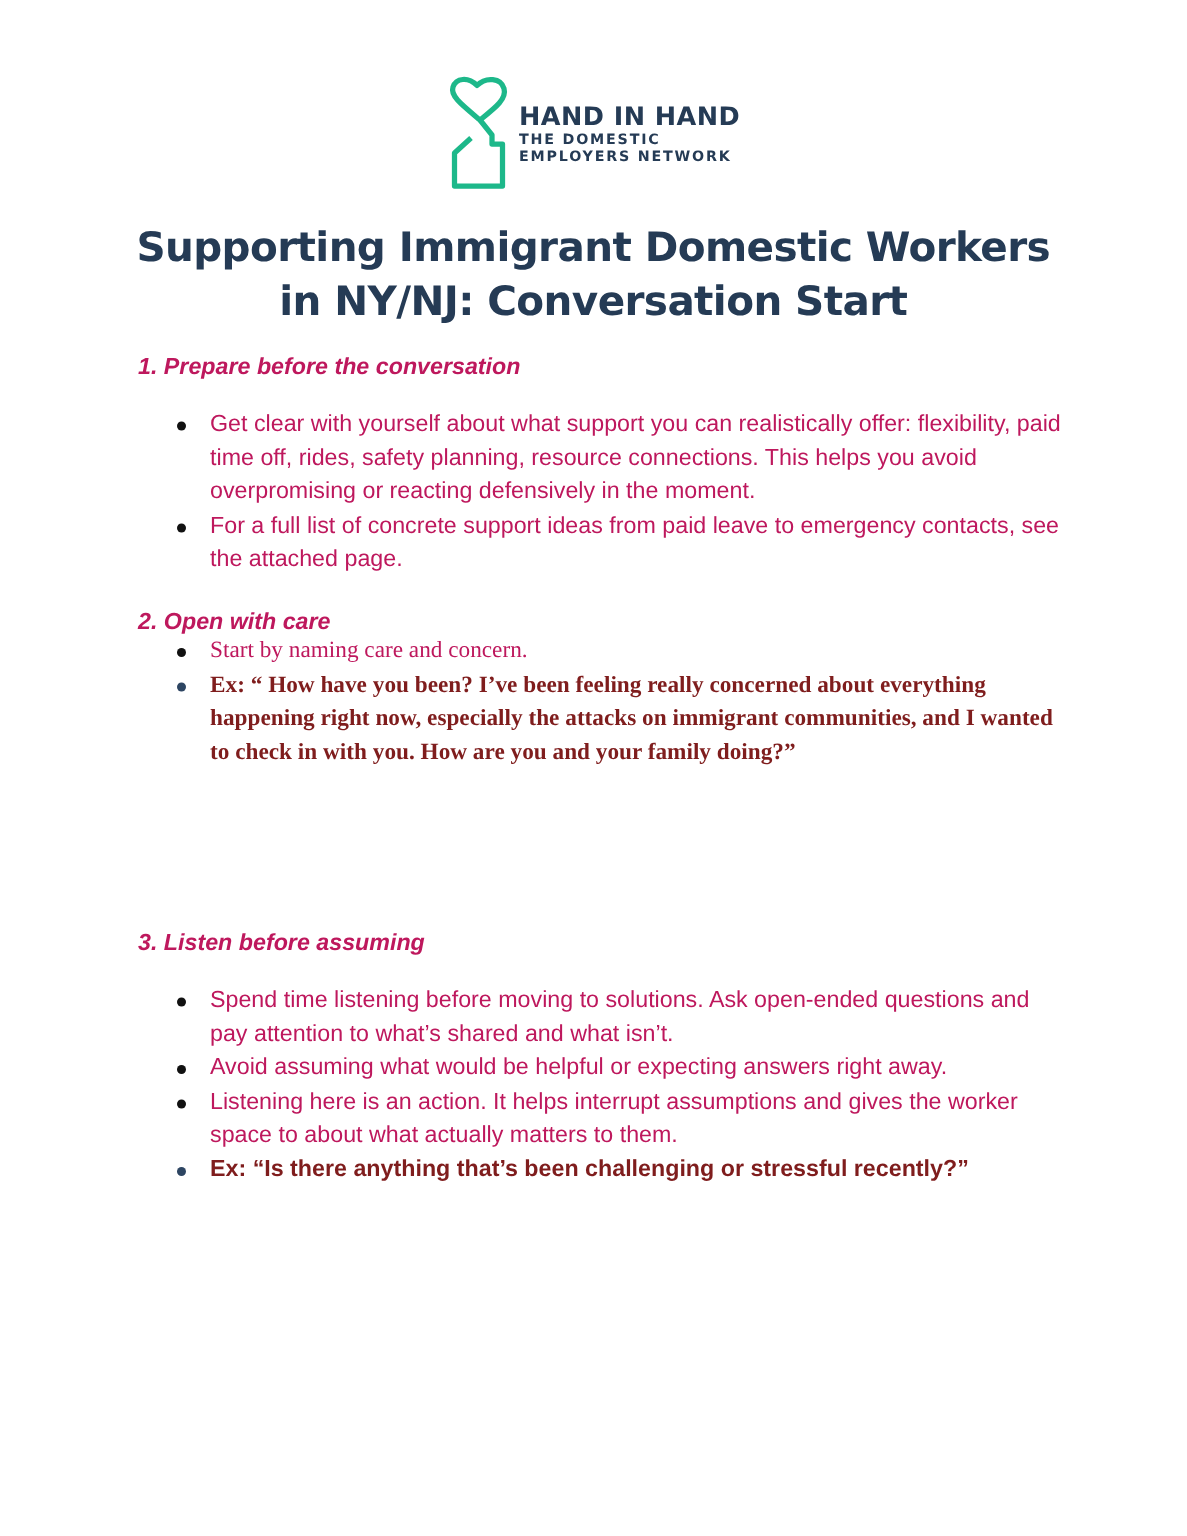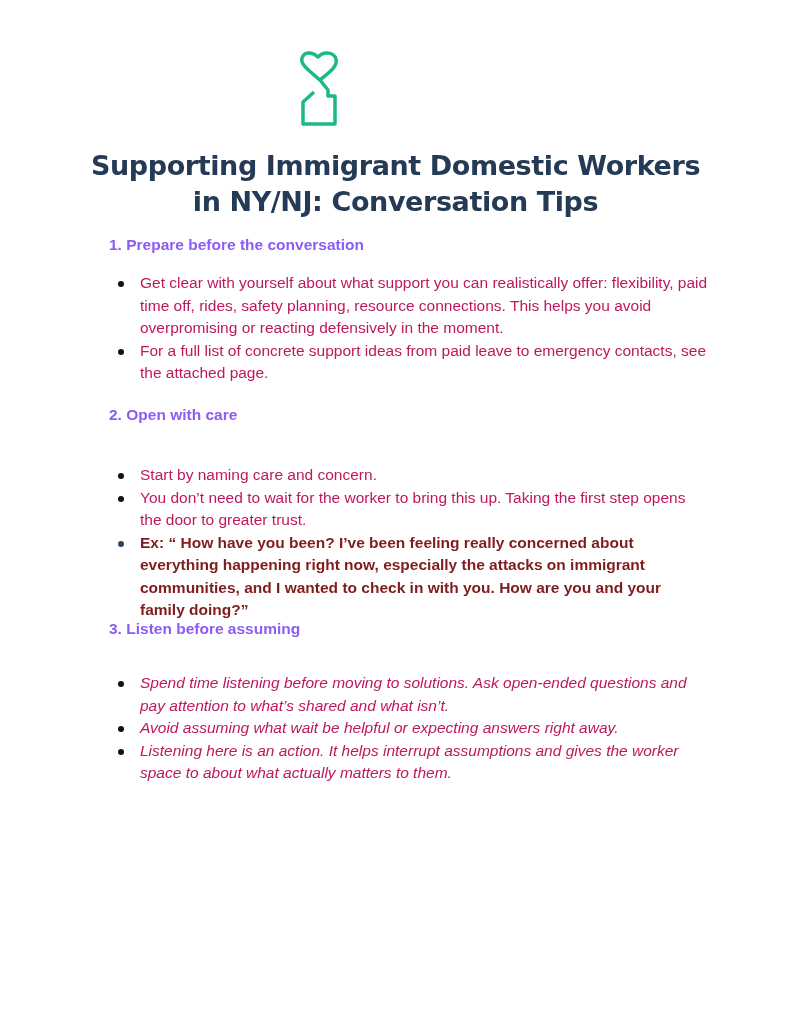--- a/index.html
+++ b/index.html
@@ -6,54 +6,59 @@
   body { width: 791px; height: 1024px; position: relative; overflow: hidden;
          font-family: "Liberation Sans", sans-serif; color: #1a1a1a; }
   .logo { position: absolute; left: 298px; top: 50px; width: 200px; height: 78px; }
   .logo svg { position: absolute; left: 0; top: 0; }
   .logo-text { position: absolute; left: 48px; top: 18px; color: #253b55; font-family: "DejaVu Sans", sans-serif; font-weight: bold; }
   .logo-name { font-size: 17px; letter-spacing: 0.3px; line-height: 20px; }
   .logo-sub { font-size: 9.5px; letter-spacing: 1.2px; line-height: 11px; }
   .title { position: absolute; left: 0; top: 148px; width: 791px; text-align: center;
            color: #253b55; font-family: "DejaVu Sans", sans-serif; font-weight: bold;
            font-size: 27px; line-height: 36px; letter-spacing: -0.4px; }
-  .section-head { position: absolute; left: 109px; font-weight: bold; font-size: 15.5px; color: #8b5cf6; }
+  .section-head { position: absolute; left: 92px; font-weight: bold; font-size: 15.5px; color: #be185d; font-style: italic; }
   ul.bullets { position: absolute; left: 118px; margin: 0; padding: 0; list-style: none; width: 590px; }
   ul.bullets li { position: relative; padding-left: 22px; font-size: 15.5px; line-height: 22.5px; color: #be185d; }
   ul.bullets li .dot { position: absolute; left: 0; top: 9px; width: 6px; height: 6px; border-radius: 50%; background: #111; }
   ul.bullets li.ex { color: #7f1d1d; font-weight: bold; }
   ul.bullets li.ex .dot { background: #2d4562; }
   b { font-weight: normal; }
 </style>
 </head>
 <body>
 
 <div class="logo">
   <svg width="44" height="78" viewBox="0 0 44 78">
     <path d="M22 30 C10 20, 2 14, 4 8 C6 2, 14 1, 20 7 C26 1, 36 2, 38 9 C40 16, 32 22, 22 30 Z" fill="none" stroke="#1db88a" stroke-width="3.5" stroke-linejoin="round"></path>
     <path d="M22 30 L30 40 L30 46 L37 46 L37 74 L5 74 L5 52 L16 42" fill="none" stroke="#1db88a" stroke-width="3.5" stroke-linejoin="round"></path>
   </svg>
+  <div class="logo-text">
+    <div class="logo-name">HAND IN HAND</div>
+    <div class="logo-sub">THE DOMESTIC</div>
+    <div class="logo-sub">EMPLOYERS NETWORK</div>
+  </div>
 </div>
 
 <div class="title">
   <div>Supporting Immigrant Domestic Workers</div>
-  <div>in NY/NJ: Conversation Tips</div>
+  <div>in NY/NJ: Conversation Start</div>
 </div>
 
 <div class="section-head" style="top:236px;">1.  Prepare before the conversation</div>
 <ul class="bullets" style="top:272px;">
   <li><span class="dot"></span><span>Get clear with yourself about what support you can realistically offer: flexibility, paid time off, rides, safety planning, resource connections. This helps you avoid overpromising or reacting defensively in the moment.</span></li>
   <li><span class="dot"></span><span>For a full list of concrete support ideas from paid leave to emergency contacts, see the </span><b>attached page.</b></li>
 </ul>
 
 <div class="section-head" style="top:406px;">2. Open with care</div>
-<ul class="bullets" style="top:464px;">
+<ul class="bullets" style="top:423px;font-family:Liberation Serif, serif;">
   <li><span class="dot"></span><span>Start by naming care and concern.</span></li>
-  <li><span class="dot"></span><span>You don’t need to wait for the worker to bring this up. Taking the first step opens the door to greater trust.</span></li>
   <li class="ex"><span class="dot"></span><span>Ex: “ How have you been? I’ve been feeling really concerned about everything happening right now, especially the attacks on immigrant communities, and I wanted to check in with you. How are you and your family doing?”</span></li>
 </ul>
 
 <div class="section-head" style="top:620px;">3. Listen before assuming</div>
-<ul class="bullets" style="top:672px;font-style:italic;">
+<ul class="bullets" style="top:656px;">
   <li><span class="dot"></span><span>Spend time listening before moving to solutions. Ask open-ended questions and pay attention to what’s shared and what isn’t.</span></li>
-  <li><span class="dot"></span><span>Avoid assuming what wait be helpful or expecting answers right away.</span></li>
+  <li><span class="dot"></span><span>Avoid assuming what would be helpful or expecting answers right away.</span></li>
   <li><span class="dot"></span><span>Listening here is an action. It helps interrupt assumptions and gives the worker space to about what actually matters to them.</span></li>
+  <li class="ex"><span class="dot"></span><span>Ex: “Is there anything that’s been challenging or stressful recently?”</span></li>
 </ul>
 
 </body></html>

